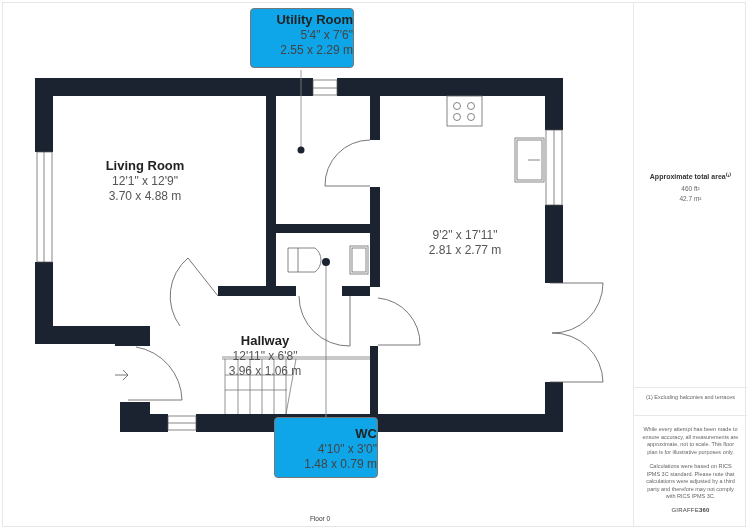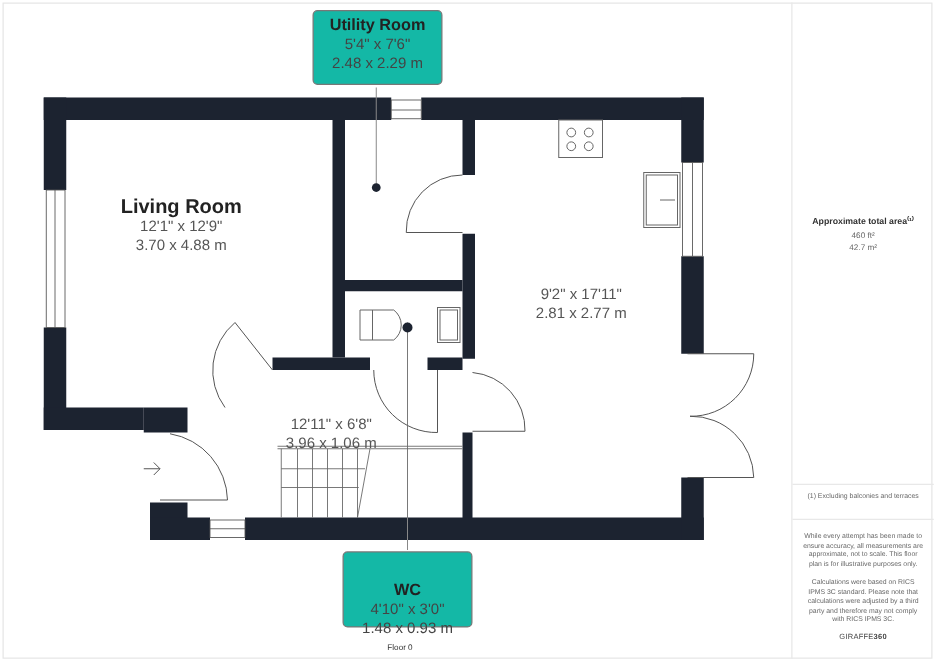--- a/index.html
+++ b/index.html
@@ -10,25 +10,25 @@
   .area-ft { position:absolute; left:0; width:113px; top:183px; text-align:center; font-size:6.5px; color:#666; }
   .area-m { position:absolute; left:0; width:113px; top:193px; text-align:center; font-size:6.5px; color:#666; }
   .side-div1 { position:absolute; left:0; width:113px; top:385px; border-top:1px solid #e8e8e8; }
   .note { position:absolute; left:0; width:113px; top:392px; text-align:center; font-size:5.5px; color:#666; }
   .side-div2 { position:absolute; left:0; width:113px; top:413px; border-top:1px solid #e8e8e8; }
   .disclaimer { position:absolute; left:8px; width:97px; top:424px; text-align:center; font-size:5.5px; color:#666; line-height:7.5px; }
   .disclaimer p { margin:0 0 7px 0; }
   .brand { position:absolute; left:0; width:113px; top:505px; text-align:center; font-size:6px; color:#444; letter-spacing:0.2px; }
   .brand b { font-weight:bold; }
   .plan { position:absolute; left:0; top:0; }
-  .label-box { position:absolute; background:#14b8a6; border:1px solid #777; border-radius:4px; text-align:center; box-sizing:border-box; }
+  .label-box { position:absolute; background:#0ea5e9; border:1px solid #777; border-radius:4px; text-align:right; box-sizing:border-box; }
   .lb-name { font-size:13px; font-weight:bold; color:#222; line-height:16px; }
   .lb-dim { font-size:12px; color:#444; line-height:15px; }
   .room-label { position:absolute; text-align:center; }
-  .rl-name { font-size:16px; font-weight:bold; color:#222; line-height:17px; }
+  .rl-name { font-size:13px; font-weight:bold; color:#222; line-height:17px; }
   .rl-dim { font-size:12px; color:#555; line-height:15px; }
   .floor { position:absolute; left:280px; top:515px; width:80px; text-align:center; font-size:6.5px; color:#333; }
 </style>
 </head>
 <body>
 
 <div class="frame"></div>
 
 <svg class="plan" width="633" height="531" viewBox="0 0 633 531" xmlns="http://www.w3.org/2000/svg">
   <g fill="#1c2330">
@@ -139,43 +139,44 @@
 
   <g stroke="#555" stroke-width="0.8" fill="none">
     <line x1="115" y1="375" x2="128" y2="375"></line>
     <polyline points="123,370 128,375 123,380"></polyline>
   </g>
 </svg>
 
 <div class="label-box" style="left:250px; top:8px; width:104px; height:60px; padding-top:3px;">
   <div class="lb-name">Utility Room</div>
   <div class="lb-dim">5'4" x 7'6"</div>
-  <div class="lb-dim">2.48 x 2.29 m</div>
+  <div class="lb-dim">2.55 x 2.29 m</div>
 </div>
 
 <div class="room-label" style="left:90px; top:157px; width:110px;">
   <div class="rl-name">Living Room</div>
   <div class="rl-dim">12'1" x 12'9"</div>
   <div class="rl-dim">3.70 x 4.88 m</div>
 </div>
 
 <div class="room-label" style="left:410px; top:228px; width:110px;">
   <div class="rl-dim">9'2" x 17'11"</div>
   <div class="rl-dim">2.81 x 2.77 m</div>
 </div>
 
 <div class="room-label" style="left:210px; top:332px; width:110px;">
+  <div class="rl-name">Hallway</div>
   <div class="rl-dim">12'11" x 6'8"</div>
   <div class="rl-dim">3.96 x 1.06 m</div>
 </div>
 
-<div class="label-box" style="left:274px; top:441px; width:104px; height:61px; padding-top:22px;">
+<div class="label-box" style="left:274px; top:417px; width:104px; height:61px; padding-top:8px;">
   <div class="lb-name">WC</div>
   <div class="lb-dim">4'10" x 3'0"</div>
-  <div class="lb-dim">1.48 x 0.93 m</div>
+  <div class="lb-dim">1.48 x 0.79 m</div>
 </div>
 
 <div class="floor">Floor 0</div>
 
 <div class="sidebar">
   <div class="area-title">Approximate total area⁽¹⁾</div>
   <div class="area-ft">460 ft²</div>
   <div class="area-m">42.7 m²</div>
   <div class="side-div1"></div>
   <div class="note">(1) Excluding balconies and terraces</div>

